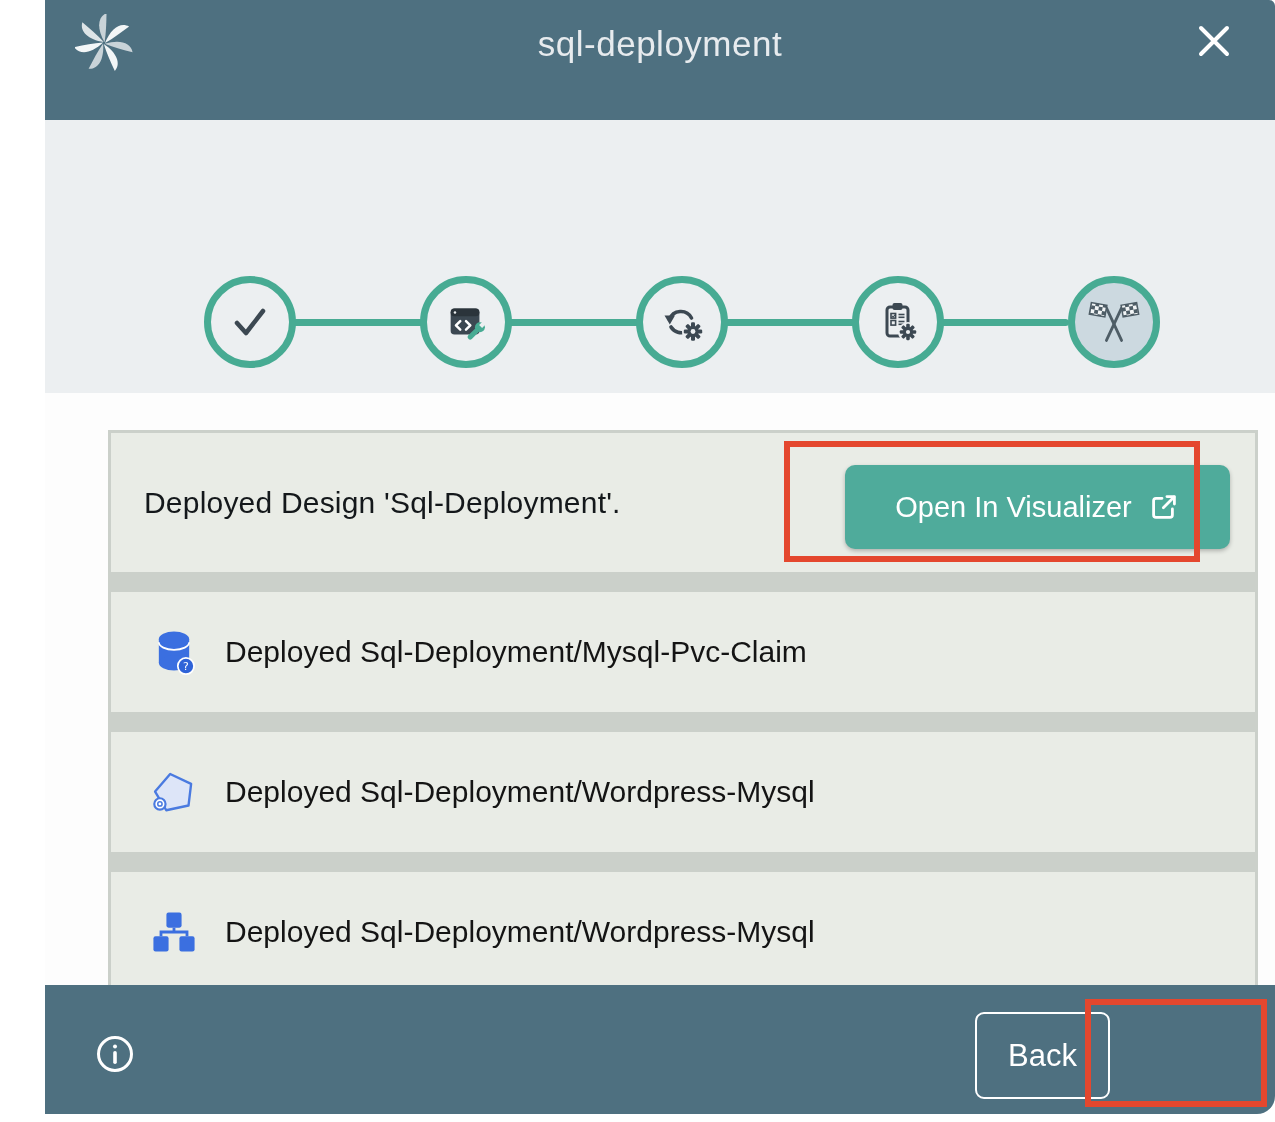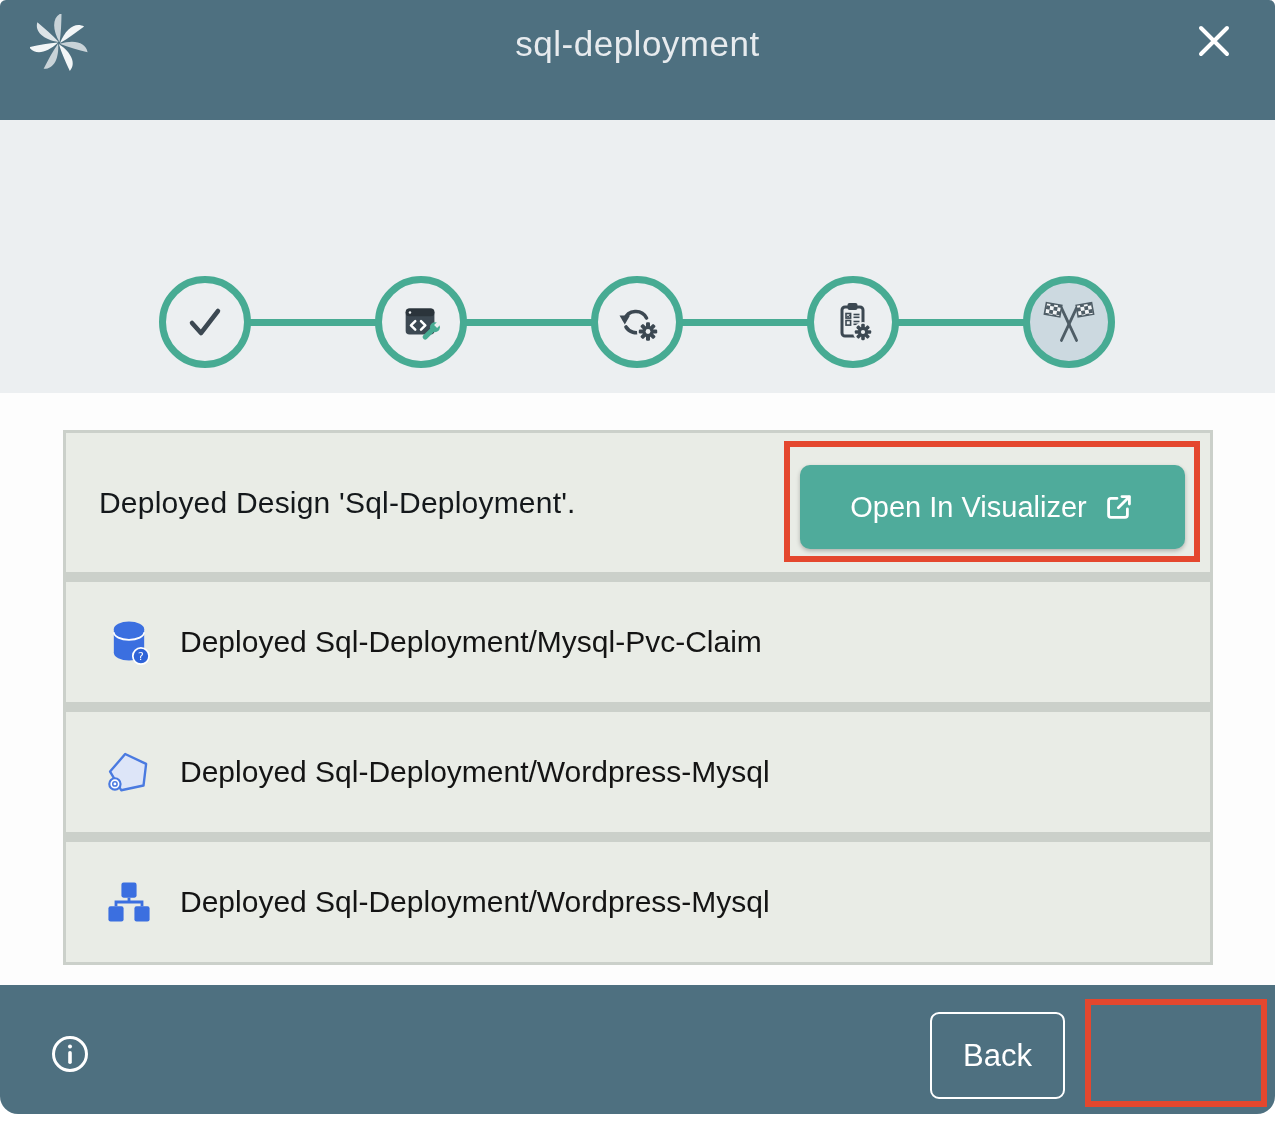--- a/index.html
+++ b/index.html
@@ -1,19 +1,19 @@
 <!DOCTYPE html>
 <html><head>
 <meta charset="utf-8">
 <style>
   * { box-sizing: border-box; margin: 0; padding: 0; }
   html, body { width: 1275px; height: 1122px; background: #ffffff; overflow: hidden;
     font-family: "Liberation Sans", sans-serif; }
   .modal { position: relative; width: 1275px; height: 1114px; background: #ffffff;
-    border-radius: 6px 6px 18px 18px; overflow: hidden; }
+    border-radius: 6px 6px 18px 18px; overflow: hidden; padding-left: 45px; }
 
   
   .hdr { position: relative; height: 120px; background: #4e7080; }
   .logo { position: absolute; left: 30px; top: 14px; width: 58px; height: 58px; }
   .hdr-title { position: absolute; top: 24px; left: 50%; transform: translateX(-50%);
     font-size: 35px; color: #e7ebee; letter-spacing: .5px; }
   .close-btn { position: absolute; right: 38px; top: 18px; width: 46px; height: 46px;
     background: transparent; border: 0; cursor: pointer; }
 
   
@@ -24,21 +24,21 @@
   .step { width: 216px; display: flex; flex-direction: column; align-items: center; }
   .circle { width: 92px; height: 92px; border-radius: 50%; border: 7px solid #47ab93;
     background: #eceff1; display: flex; align-items: center; justify-content: center; }
   .circle.active { background: #ccd9e0; }
   .step-label { margin-top: 42px; font-size: 26px; line-height: 40px; color: #2b3033;
     text-align: center; max-width: 210px; }
 
   
   .content { position: relative; height: 592px; background: #fdfdfd; }
   .results { position: absolute; left: 63px; top: 37px; width: 1150px;
-    background: #cbd0ca; border: 3px solid #cbd0ca; display: flex; flex-direction: column; gap: 10px; }
+    background: #cbd0ca; border: 3px solid #cbd0ca; display: flex; flex-direction: column; gap: 20px; }
   .row { background: #e9ece6; display: flex; align-items: center; }
   .row-main { position: relative; height: 139px; padding-left: 33px; }
   .row-item { height: 120px; padding-left: 37px; }
   .summary-text { font-size: 30px; color: #14181b; letter-spacing: .2px; }
   .viz-btn { position: absolute; right: 25px; top: 32px; width: 385px; height: 84px;
     background: #4fab9b; color: #ffffff; border: 0; border-radius: 10px; cursor: pointer;
     font-family: "Liberation Sans", sans-serif; font-size: 29px;
     display: flex; align-items: center; justify-content: center; gap: 16px;
     box-shadow: 0 2px 4px rgba(0,0,0,.25); }
   .row-icon { width: 52px; height: 52px; margin-right: 25px; flex: 0 0 auto; }

